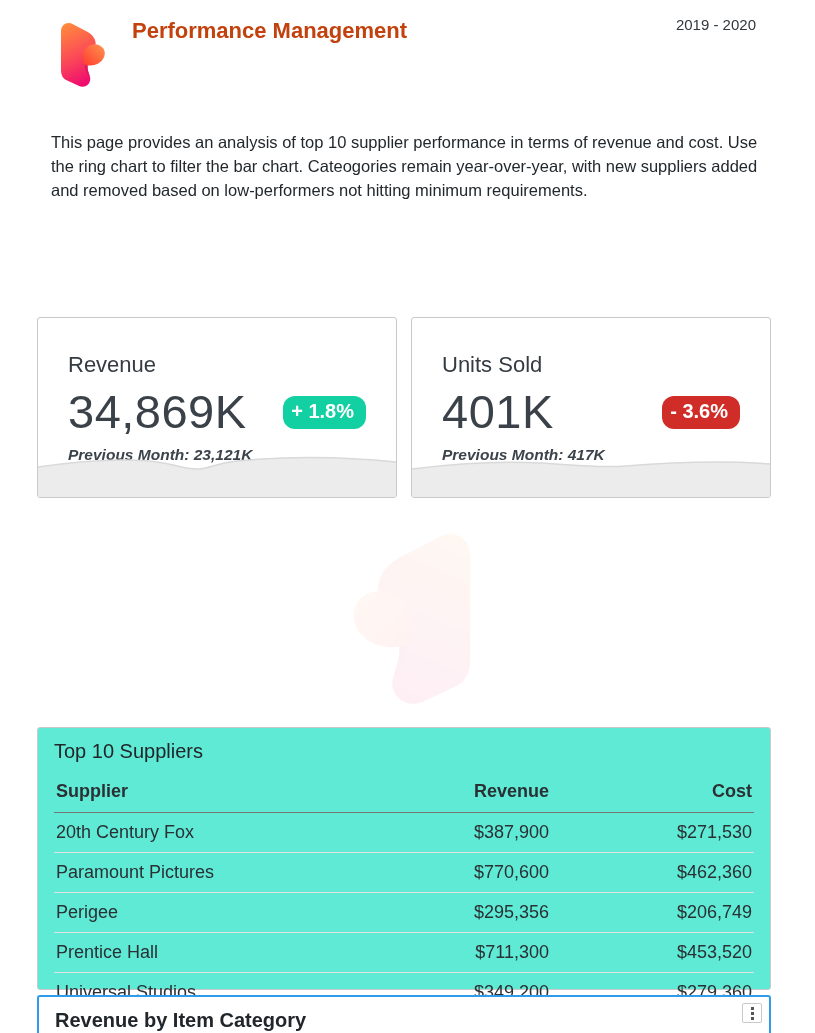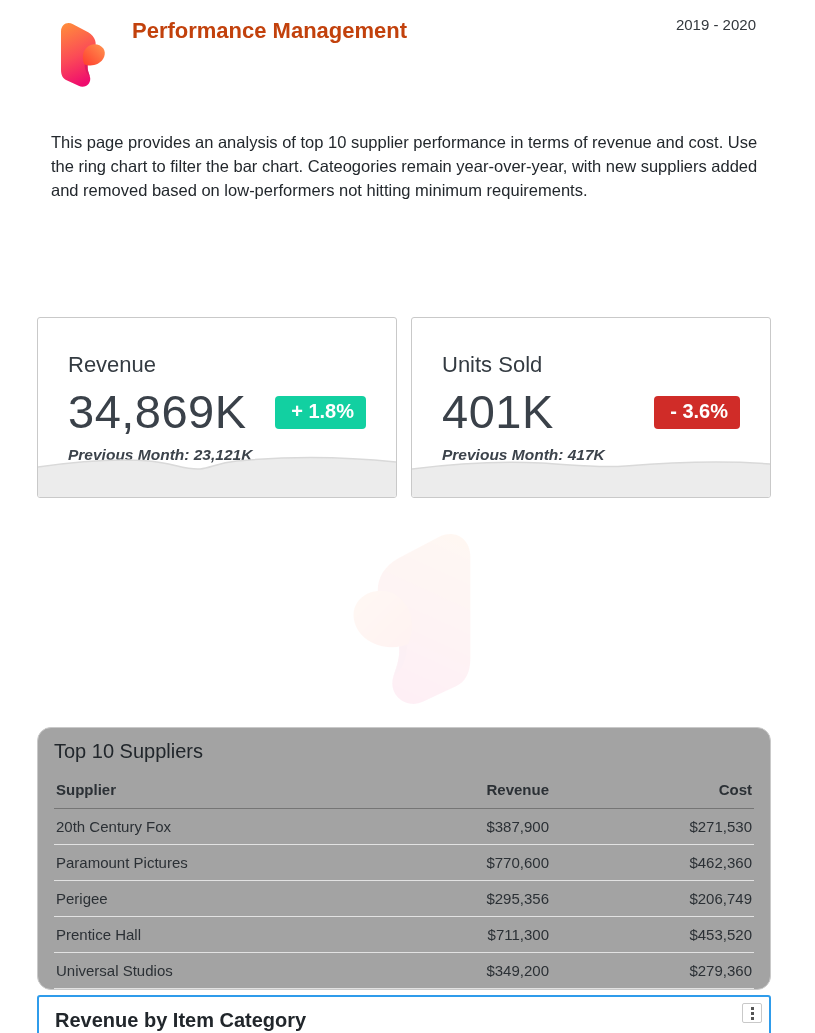--- a/index.html
+++ b/index.html
@@ -18,35 +18,35 @@
                  font-size: 16.5px; line-height: 24px; color: #23282d; }
 
   
   .kpi-row { position: absolute; left: 37px; top: 317px; width: 734px; display: flex; gap: 14px; }
   .kpi-card { position: relative; width: 360px; height: 181px; background: #fff;
               border: 1px solid #c9c9c9; border-radius: 3px; overflow: hidden; }
   .kpi-title { margin: 34px 0 0 30px; font-size: 22px; color: #343b42; }
   .kpi-value-row { display: flex; align-items: center; margin: 8px 30px 0 30px; }
   .kpi-value { font-size: 47px; line-height: 52px; color: #3a4149; letter-spacing: 0.5px; }
   .badge { margin-left: auto; font-size: 20px; font-weight: bold; color: #fff;
-           padding: 4px 12px 6px 16px; border-radius: 4px; white-space: nowrap; }
+           padding: 4px 12px 6px 8px; border-radius: 12px; white-space: nowrap; }
   .badge-up { background: #12d0a1; }
   .badge-down { background: #d02c28; }
   .kpi-prev { margin: 8px 0 0 30px; font-size: 15.5px; font-style: italic; font-weight: bold; color: #3c434b; }
   .kpi-wave { position: absolute; left: 0; bottom: 0; width: 100%; height: 48px; display: block; }
 
   
   .watermark { position: absolute; left: 318px; top: 518px; width: 198px; height: 192px;
                opacity: 0.06; transform: scaleX(-1); pointer-events: none; }
 
   
   .suppliers-card { position: absolute; left: 37px; top: 727px; width: 734px; height: 263px;
-                    background: #a3a3a3; border: 1px solid #c9c9c9; border-radius: 14px; padding: 10px 16px 0 16px; }
+                    background: #5eead4; border: 1px solid #c9c9c9; border-radius: 3px; padding: 10px 16px 0 16px; }
   .suppliers-title { font-size: 20px; color: #21262b; margin: 2px 0 12px 0; font-weight: normal; }
-  .suppliers-table { width: 100%; border-collapse: collapse; font-size: 15px; color: #2b3035; }
+  .suppliers-table { width: 100%; border-collapse: collapse; font-size: 18px; color: #2b3035; }
   .suppliers-table th { text-align: left; font-weight: bold; padding: 6px 2px 10px 2px;
                         border-bottom: 1px solid #757575; }
   .suppliers-table td { padding: 9px 2px; border-bottom: 1px solid #e2e2e2; }
   .suppliers-table .num { text-align: right; }
 
   
   .category-card { position: absolute; left: 37px; top: 995px; width: 734px; height: 130px;
                    background: #fff; border: 2px solid #2f9ceb; border-radius: 3px; padding: 12px 16px; }
   .category-title { font-size: 20px; color: #21262b; font-weight: bold; margin: 0; }
   .kebab-button { position: absolute; top: 6px; right: 7px; width: 20px; height: 20px;

